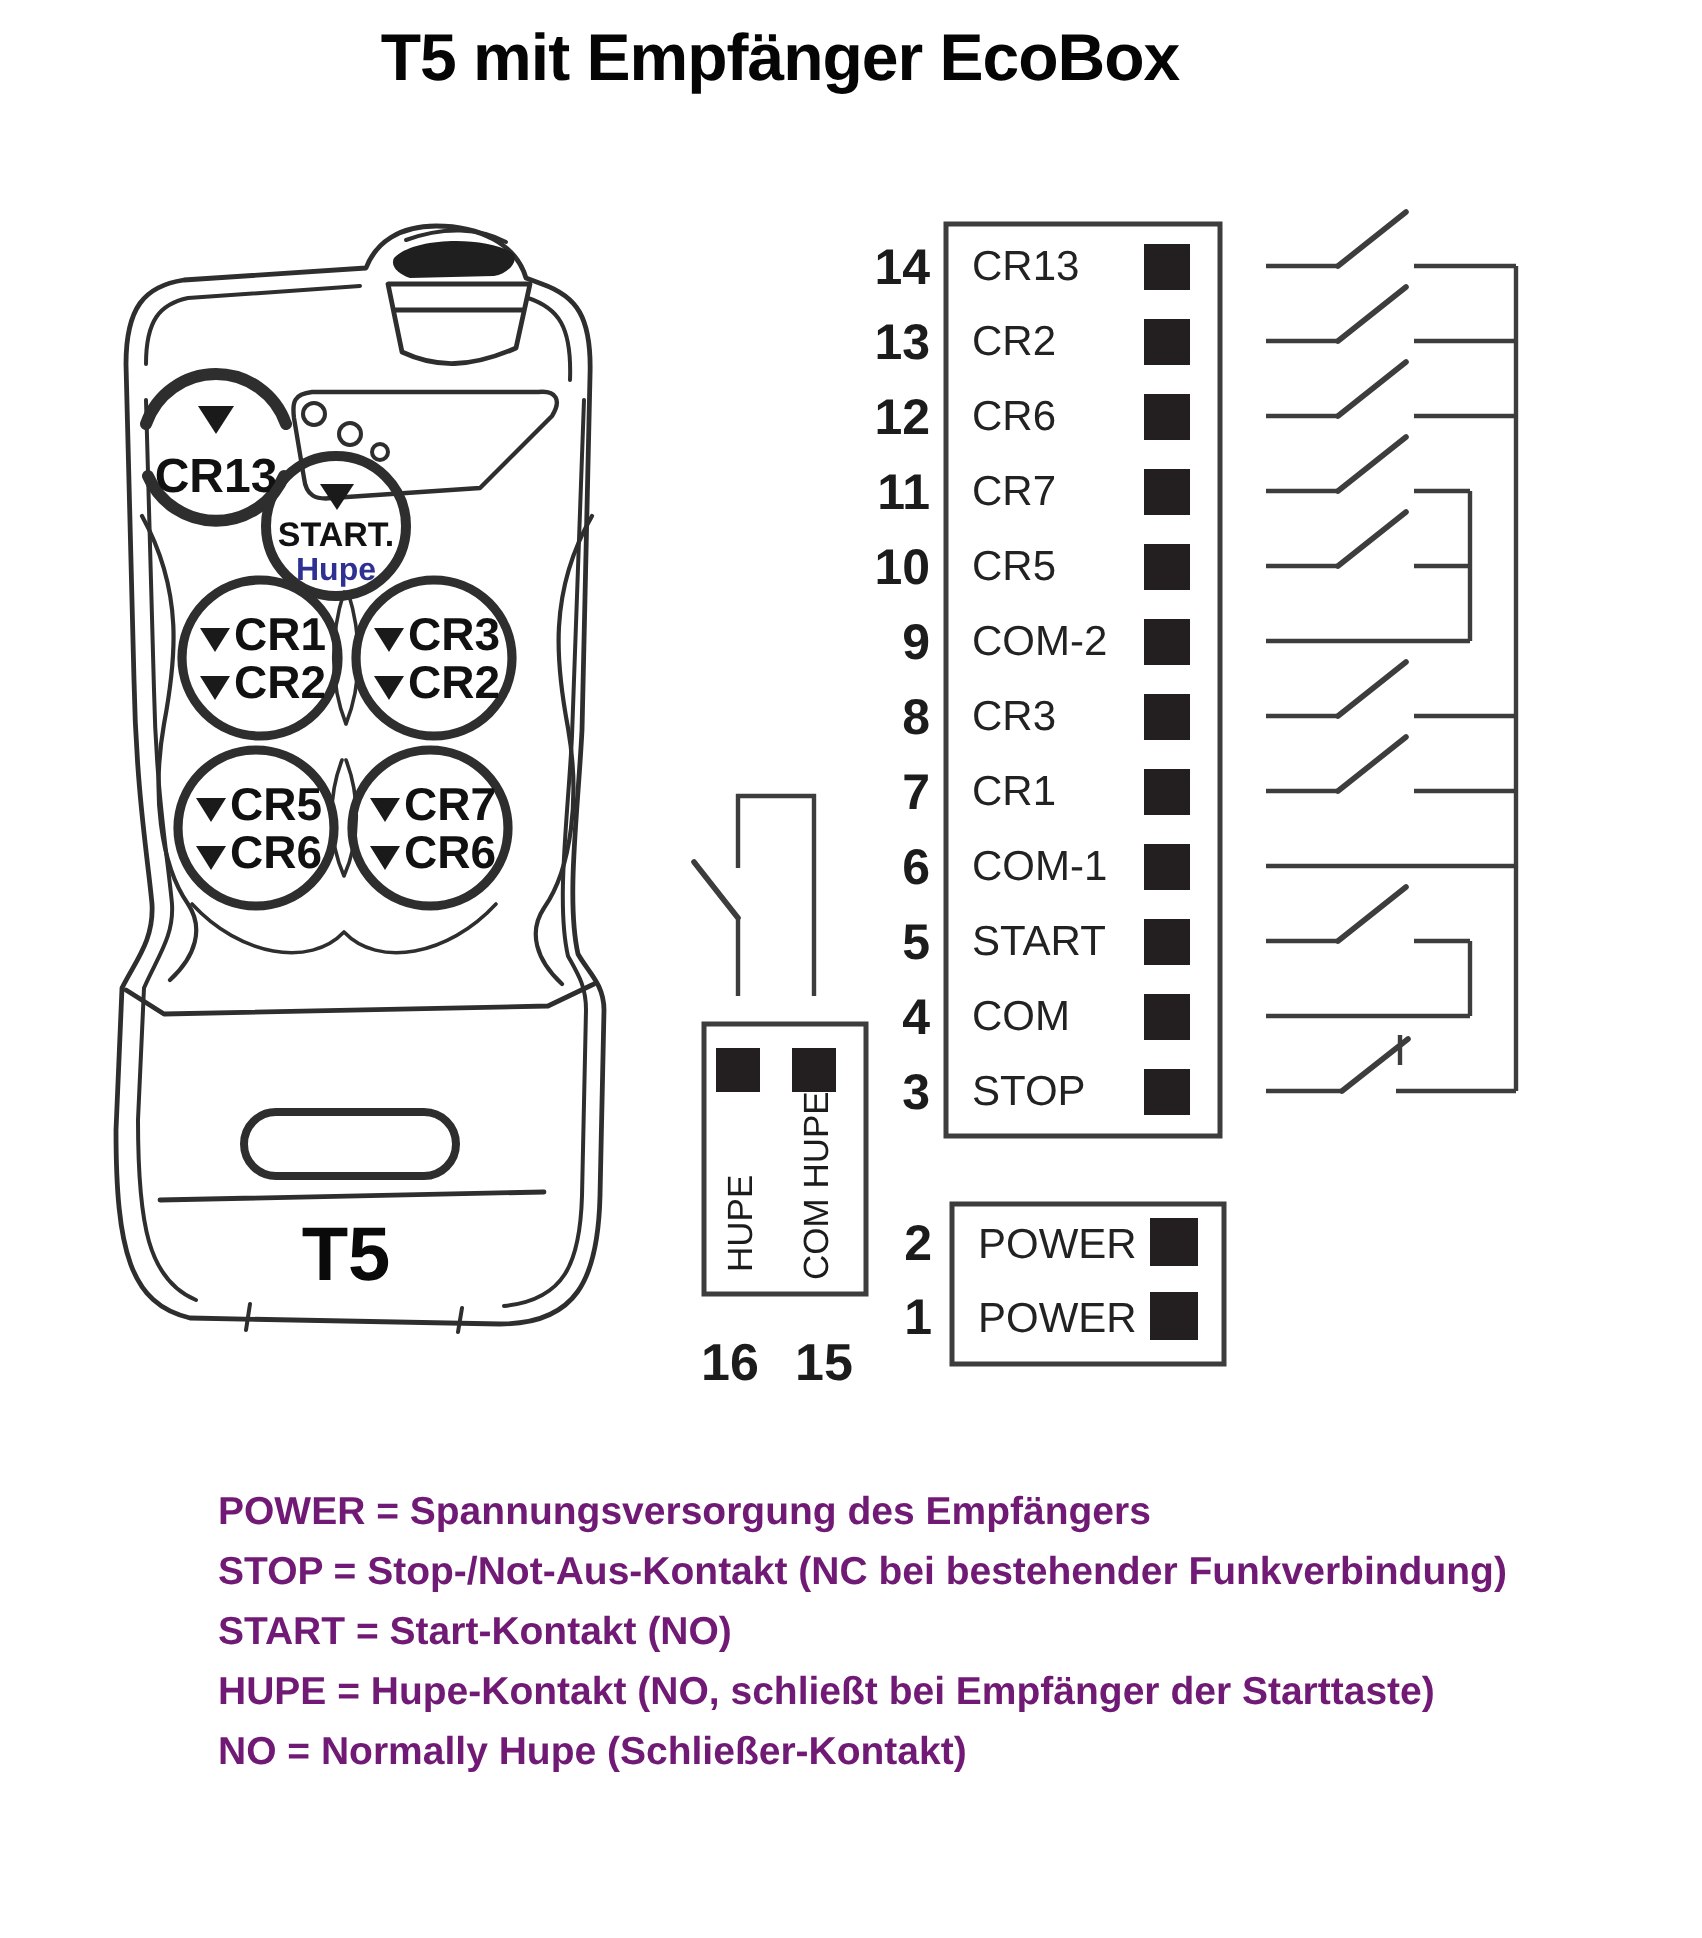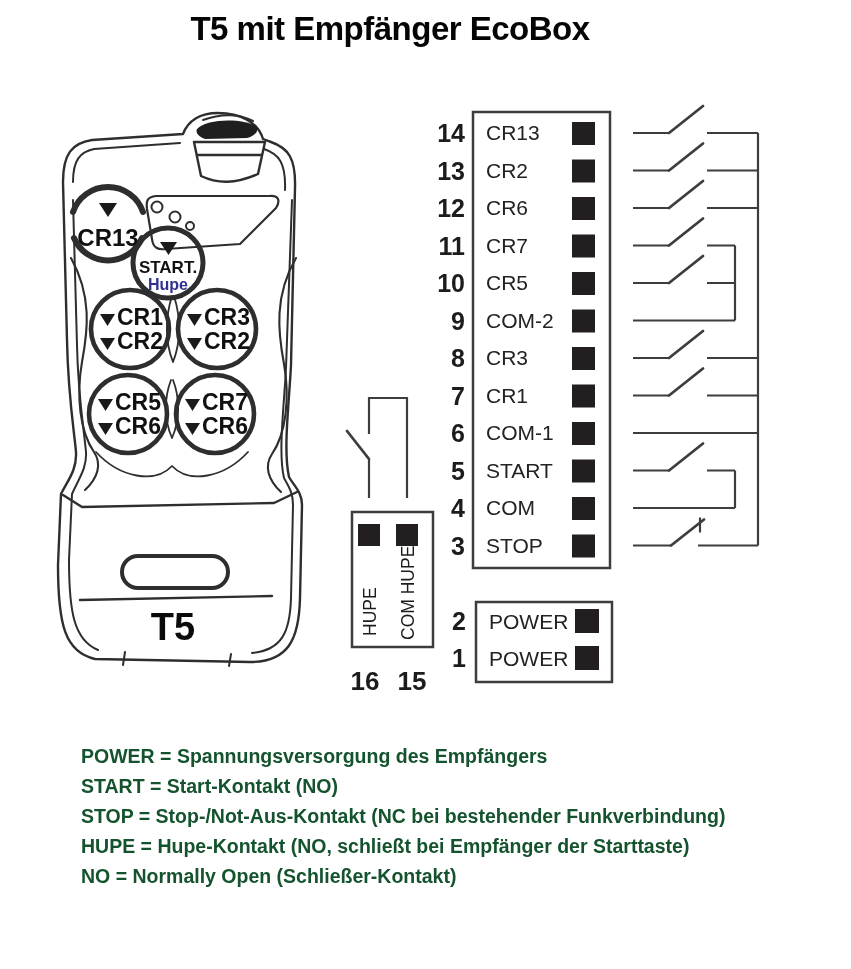--- a/index.html
+++ b/index.html
@@ -20,21 +20,21 @@
   .lens{fill:#1f1f1f;stroke:none;}
   .tri{fill:#1a1a1a;stroke:none;}
   .btn-text{font-size:23px;font-weight:700;fill:#111;}
   .cr13-text{font-size:24px;font-weight:700;fill:#111;}
   .start-text{font-size:17px;font-weight:700;fill:#111;}
   .hupe-text{font-size:16px;font-weight:700;fill:#2e3192;}
   .vlab{font-size:17.5px;font-weight:400;fill:#1c1c1c;}
   .blocknum{font-size:26px;font-weight:700;fill:#1c1c1c;}
   .t5{font-size:38px;font-weight:700;fill:#0a0a0a;}
   .legend{position:absolute;left:81px;top:741px;}
-  .legend-line{font-size:19.5px;font-weight:700;color:#14532d;height:30px;line-height:30px;white-space:nowrap;}
+  .legend-line{font-size:19.5px;font-weight:700;color:#701a75;height:30px;line-height:30px;white-space:nowrap;margin-left:28px;}
 </style>
 </head>
 <body>
 
 <div class="canvas">
 
   <h1 class="title">T5 mit Empfänger EcoBox</h1>
 
   <svg id="diag" width="851" height="969" viewBox="0 0 851 969" style="position:absolute;left:0;top:0;">
 
@@ -181,18 +181,18 @@
         <circle cx="215" cy="414" r="39" class="remote-line ring"></circle>
         <path d="M185 399 L200 399 L192.5 411 Z" class="tri"></path>
         <text x="202" y="410" class="btn-text">CR7</text>
         <path d="M185 423 L200 423 L192.5 435 Z" class="tri"></path>
         <text x="202" y="434" class="btn-text">CR6</text>
       </g>
   </svg>
 
   <div class="legend">
     <div class="legend-line">POWER = Spannungsversorgung des Empfängers</div>
+    <div class="legend-line">STOP = Stop-/Not-Aus-Kontakt (NC bei bestehender Funkverbindung)</div>
     <div class="legend-line">START = Start-Kontakt (NO)</div>
-    <div class="legend-line">STOP = Stop-/Not-Aus-Kontakt (NC bei bestehender Funkverbindung)</div>
     <div class="legend-line">HUPE = Hupe-Kontakt (NO, schließt bei Empfänger der Starttaste)</div>
-    <div class="legend-line">NO = Normally Open (Schließer-Kontakt)</div>
+    <div class="legend-line">NO = Normally Hupe (Schließer-Kontakt)</div>
   </div>
 </div>
 
 </body></html>

